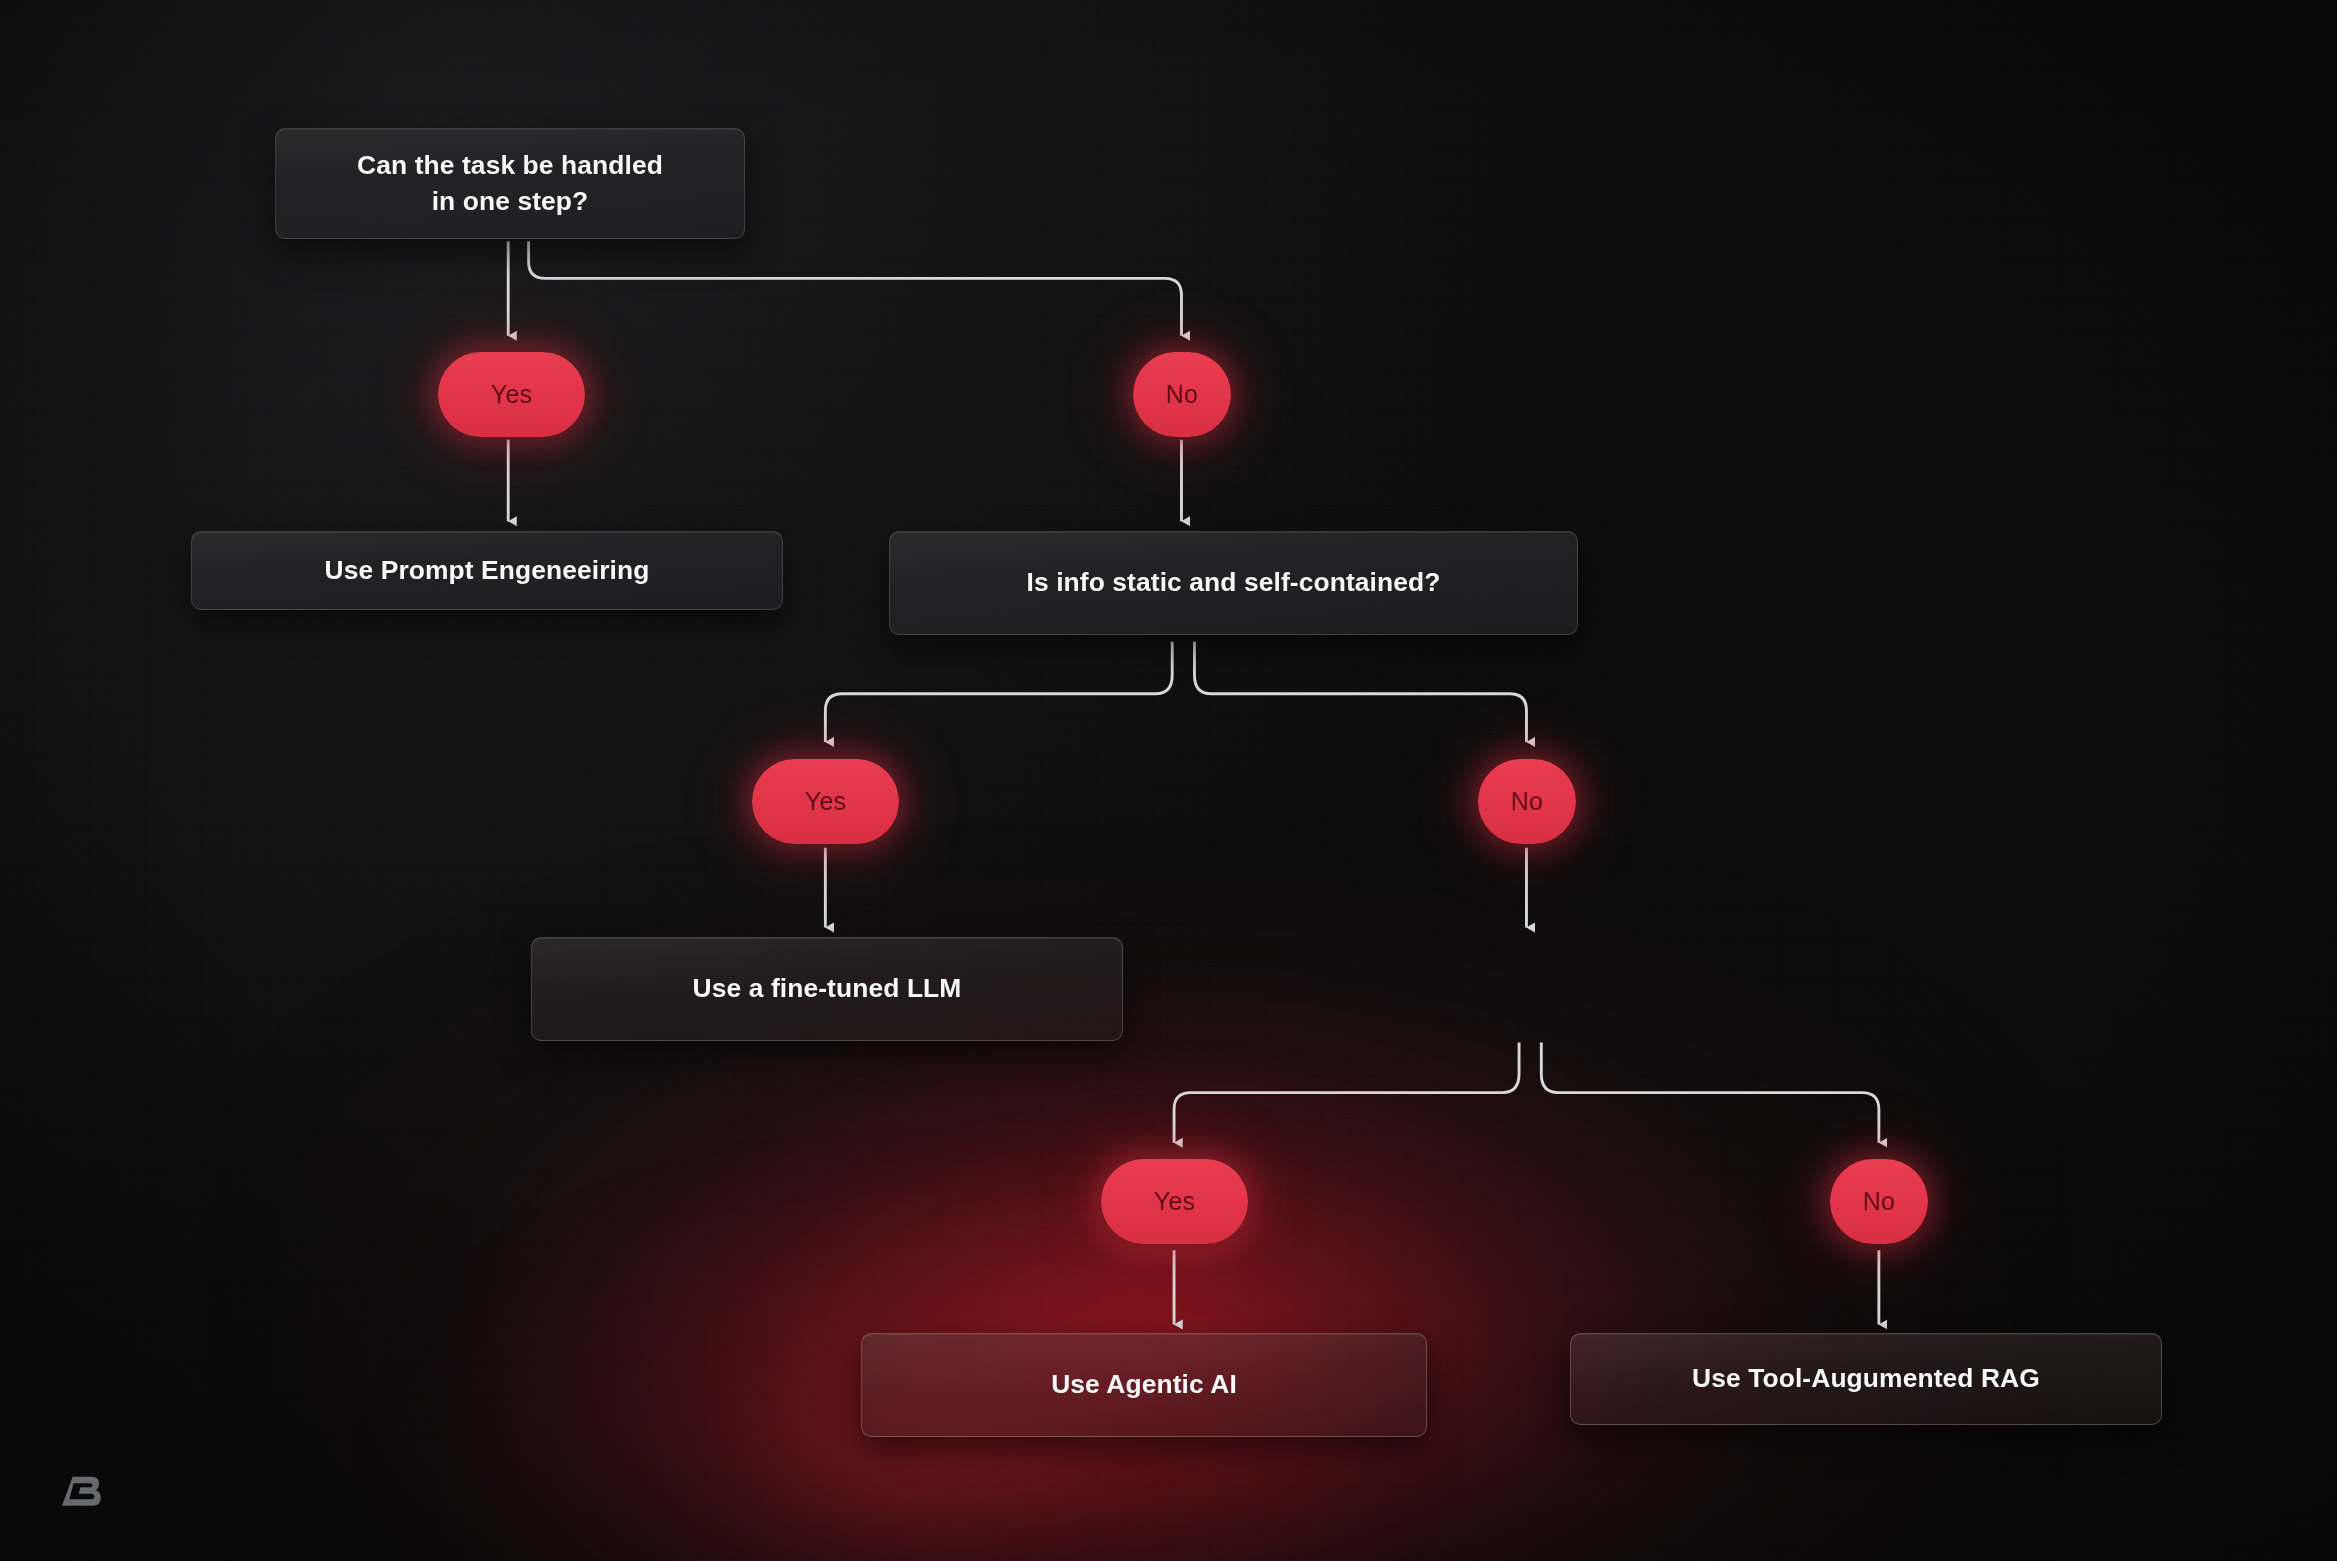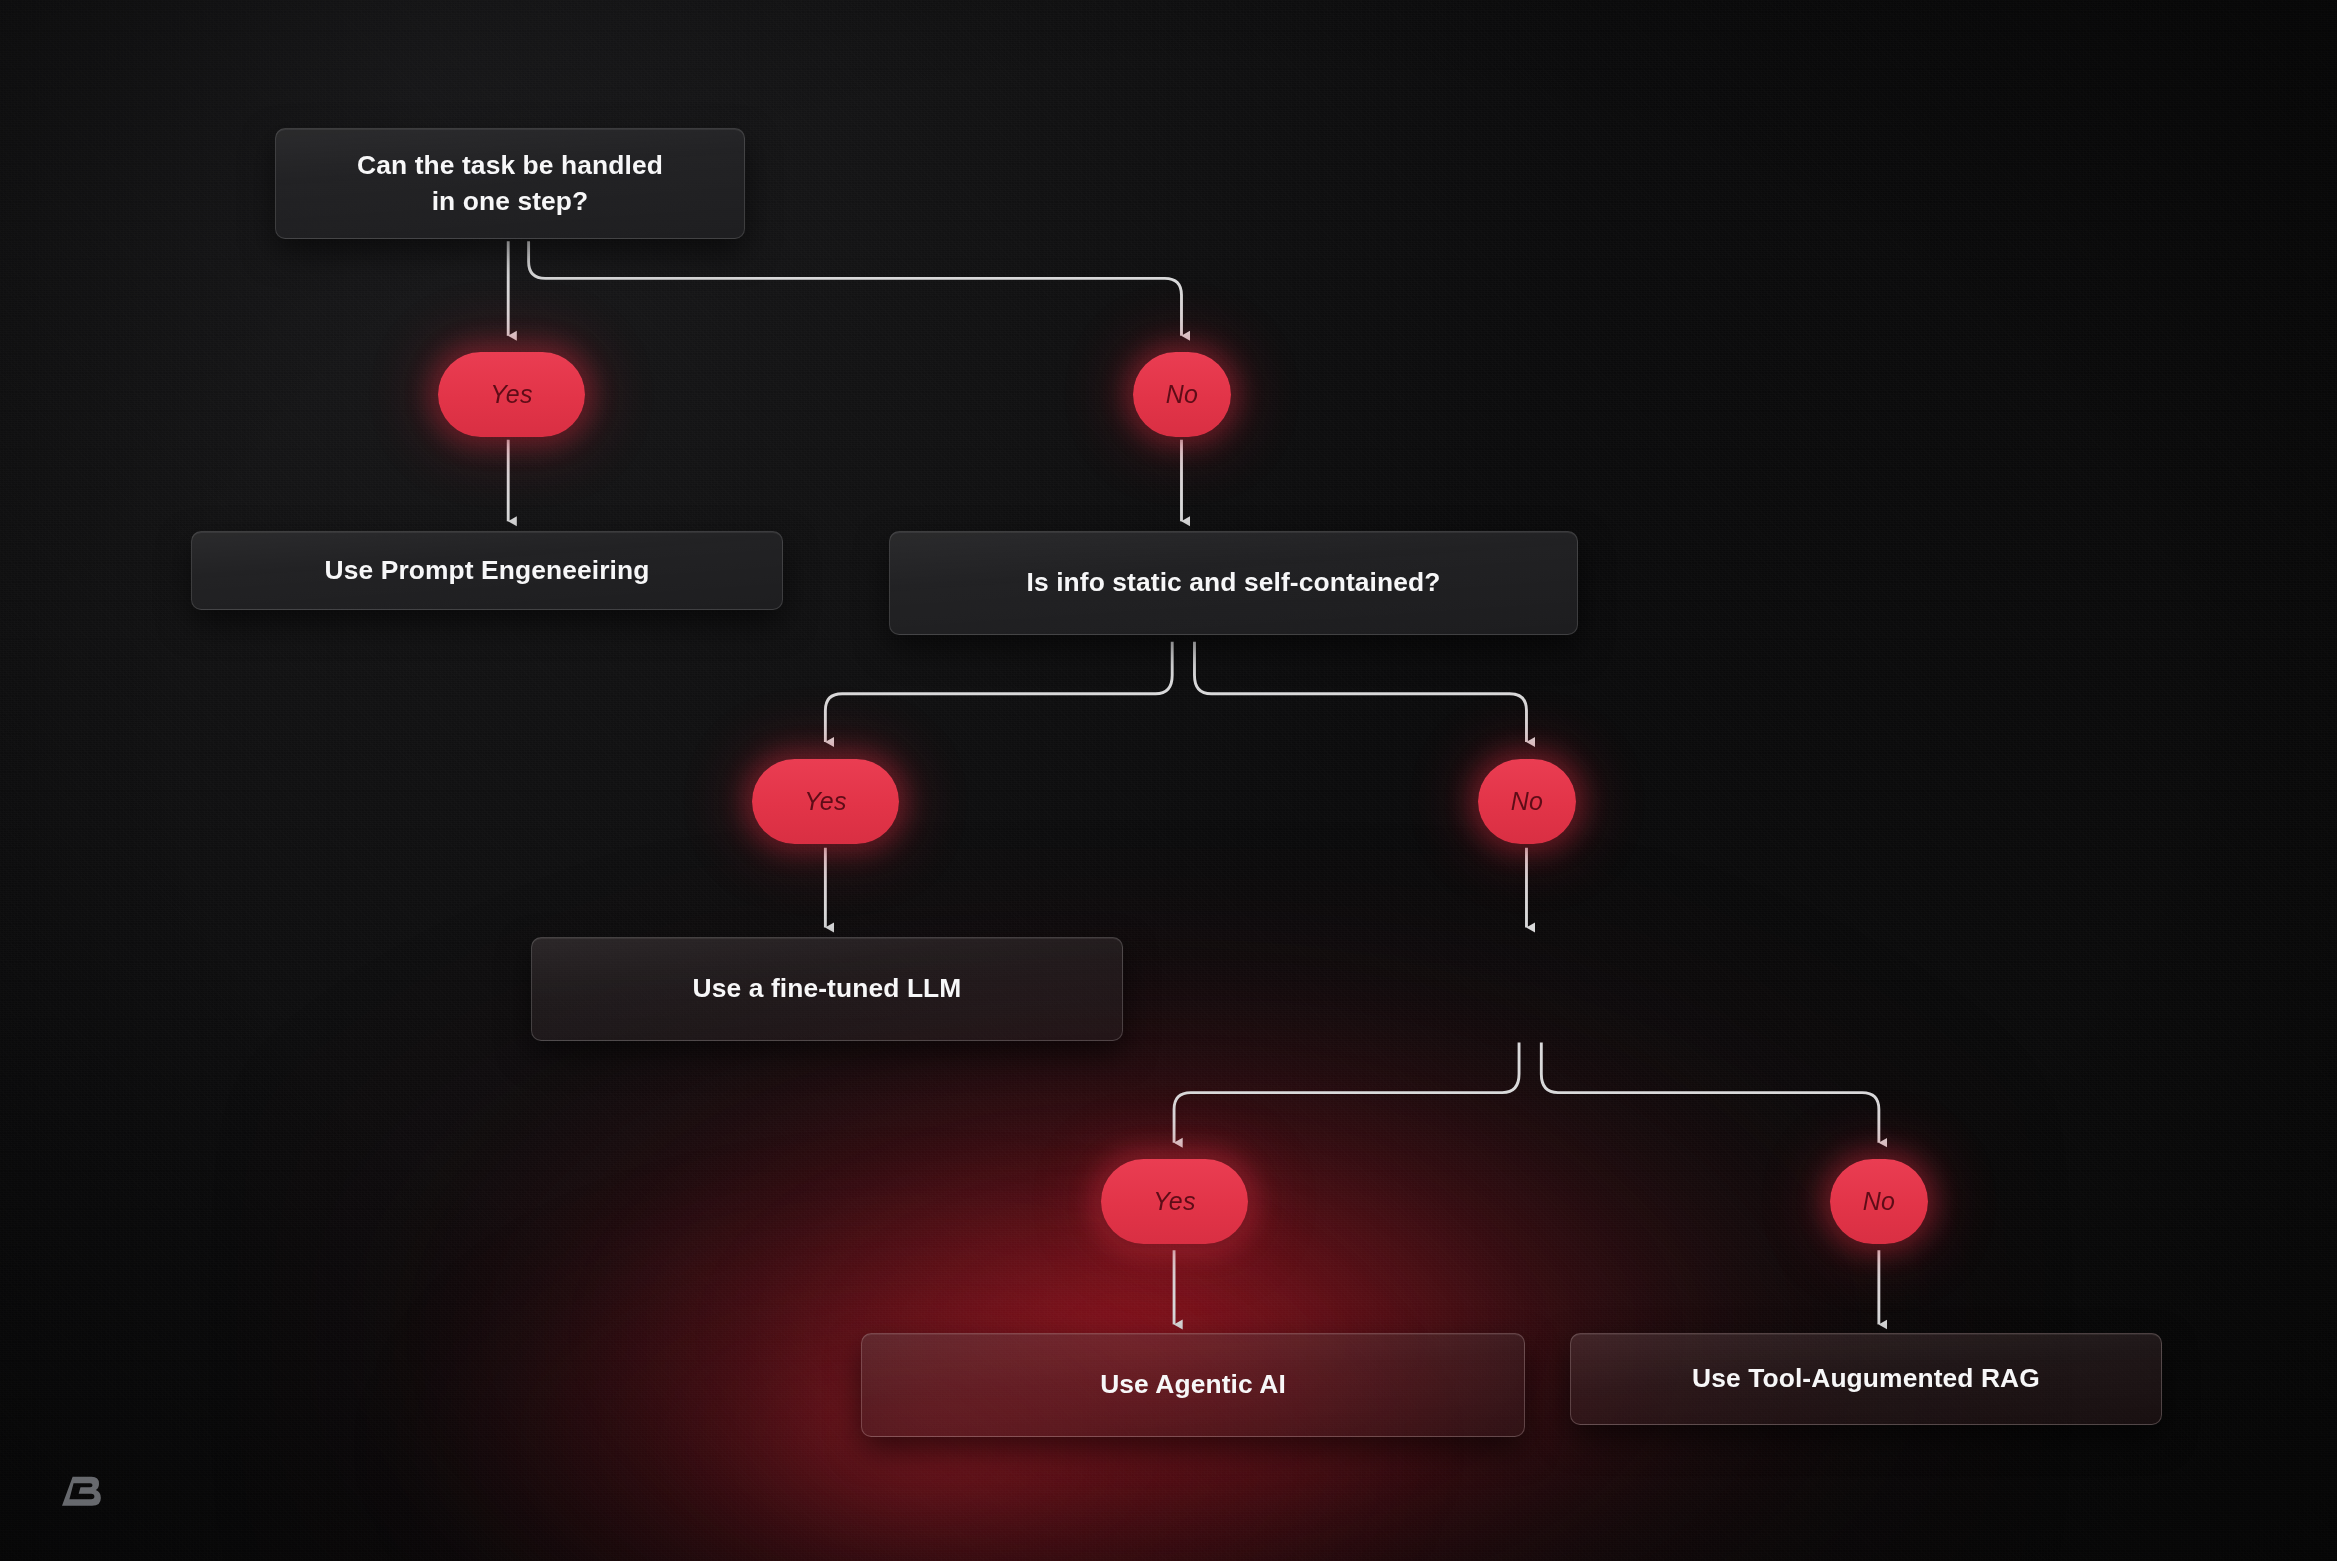--- a/index.html
+++ b/index.html
@@ -109,21 +109,20 @@
     background:linear-gradient(180deg,#ea3d52 0%, #e23448 55%, #d92f43 100%);
     color:#5e0c17;
     font-size:25px;
     font-weight:500;
     letter-spacing:0.2px;
     border-radius:927px;
     box-shadow:
       0 0 24px 8.3px rgba(226,52,72,0.34),
       0 0 56px 20.4px rgba(210,30,50,0.16),
       0 1.9px 9.3px rgba(0,0,0,.35);
-    font-style: italic;
   }
   .logo{
     position:absolute;
     left:58px; top:1473px;
     width:45px; height:37px;
     opacity:.72;
   }
 </style>
 </head>
 <body>
@@ -207,21 +206,21 @@
 
 
   <div class="node pill" style="left:1101px; top:1159px; width:147px; height:85px;">
     <span>Yes</span>
   </div>
 
   <div class="node pill" style="left:1830px; top:1159px; width:98px; height:85px;">
     <span>No</span>
   </div>
 
-  <div class="node box warm2" style="left:861px; top:1333px; width:664px; height:104px;">
+  <div class="node box warm2" style="left:861px; top:1333px; width:566px; height:104px;">
     <span>Use Agentic AI</span>
   </div>
 
   <div class="node box warm2" style="left:1570px; top:1333px; width:592px; height:92px;">
     <span>Use Tool-Augumented RAG</span>
   </div>
 
   <svg class="logo" viewBox="0 0 48 40">
     <path d="M15.5 4 L36 4 Q44 4 44 11.5 Q44 16 40.5 18.5 Q46 20.5 46 27 Q46 35.5 36.5 35.5 L4 35.5 Z
              M16.5 11 L12 28.5 L35.5 28.5 Q39 28.5 39 25.5 Q39 22.5 35.5 22.5 L22 22.5 L24 15.5 L34.5 15.5

